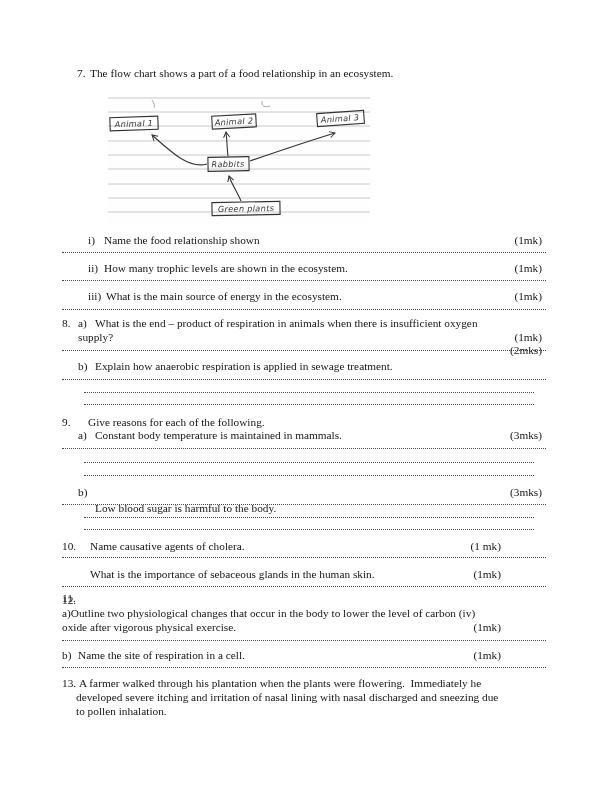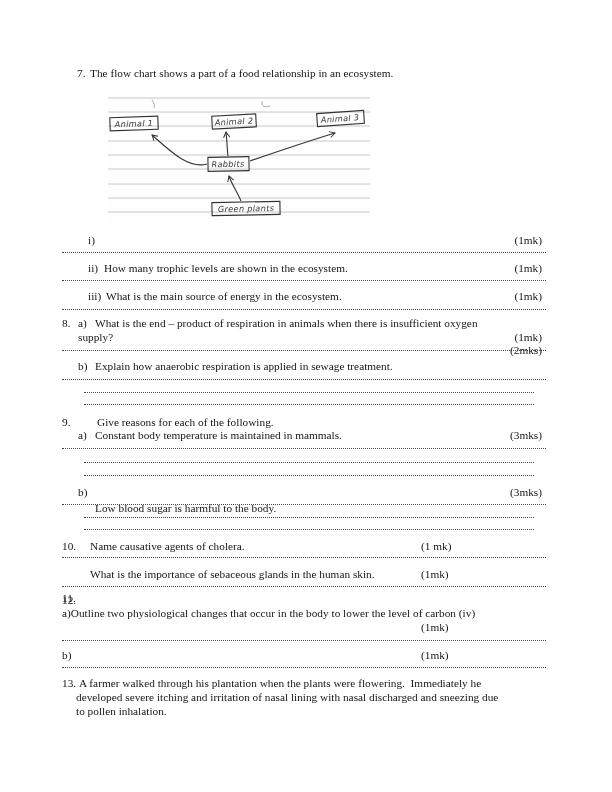--- a/index.html
+++ b/index.html
@@ -23,20 +23,21 @@
   }
   .mkA {  
     position: absolute;
     width: 88px; left: 454px;
     text-align: right;
     font-size: 11.3px; line-height: 13px; color: #151515;
   }
   .mkB {  
     position: absolute;
     width: 80px; left: 421px;
+    text-align: right;
     font-size: 11.3px; line-height: 13px; color: #151515;
   }
   .dots {
     position: absolute;
     height: 0;
     border-bottom: 1.6px dotted #4a4a4a;
   }
   .dots.full { left: 62px;  width: 484px; }
   .dots.ind  { left: 84px;  width: 450px; }
   .diagram {
@@ -105,20 +106,21 @@
       <rect x="101" y="62" width="41" height="14" fill="none" stroke="#333333" stroke-width="1.1"></rect>
       <text class="hand" x="121" y="72" text-anchor="middle">Rabbits</text>
     </g>
     <g transform="rotate(-1 139 113)">
       <rect x="105" y="107" width="68" height="13" fill="none" stroke="#333333" stroke-width="1.1"></rect>
       <text class="hand" x="139" y="116.5" text-anchor="middle">Green plants</text>
     </g>
   </svg>
 
   <div class="t" style="left:88px;  top:234px">i)</div>
+  <div class="t" style="left:104px; top:234px">Name the food relationship shown</div>
   <div class="mkA" style="top:234px">(1mk)</div>
   <div class="dots full" style="top:252px"></div>
 
   <div class="t" style="left:88px;  top:262px">ii)</div>
   <div class="t" style="left:104px; top:262px">How many trophic levels are shown in the ecosystem.</div>
   <div class="mkA" style="top:262px">(1mk)</div>
   <div class="dots full" style="top:280px"></div>
 
   <div class="t" style="left:88px;  top:290px">iii)</div>
   <div class="t" style="left:106px; top:290px">What is the main source of energy in the ecosystem.</div>
@@ -133,21 +135,21 @@
   <div class="dots full" style="top:350px"></div>
 
   <div class="t" style="left:78px; top:360px">b)</div>
   <div class="t" style="left:95px; top:360px">Explain how anaerobic respiration is applied in sewage treatment.</div>
   <div class="mkA" style="top:344px">(2mks)</div>
   <div class="dots full" style="top:379px"></div>
   <div class="dots ind" style="top:392px"></div>
   <div class="dots ind" style="top:404px"></div>
 
   <div class="t" style="left:62px; top:416px">9.</div>
-  <div class="t" style="left:97px; top:416px">Give reasons for each of the following.</div>
+  <div class="t" style="left:88px; top:416px">Give reasons for each of the following.</div>
 
   <div class="t" style="left:78px; top:429px">a)</div>
   <div class="t" style="left:95px; top:429px">Constant body temperature is maintained in mammals.</div>
   <div class="mkA" style="top:429px">(3mks)</div>
   <div class="dots full" style="top:448px"></div>
   <div class="dots ind" style="top:462px"></div>
   <div class="dots ind" style="top:475px"></div>
 
   <div class="t" style="left:78px; top:486px">b)</div>
   <div class="t" style="left:95px; top:502px">Low blood sugar is harmful to the body.</div>
@@ -161,24 +163,26 @@
   <div class="mkB" style="top:540px">(1 mk)</div>
   <div class="dots full" style="top:557px"></div>
 
   <div class="t" style="left:62px; top:592px">11.</div>
   <div class="t" style="left:90px; top:568px">What is the importance of sebaceous glands in the human skin.</div>
   <div class="mkB" style="top:568px">(1mk)</div>
   <div class="dots full" style="top:586px"></div>
 
   <div class="t" style="left:62px; top:594px">12.</div>
   <div class="t" style="left:62px; top:607px">a)Outline two physiological changes that occur in the body to lower the level of carbon (iv)</div>
+  <div class="t" style="left:62px; top:621px">oxide after vigorous physical exercise.</div>
   <div class="mkB" style="top:621px">(1mk)</div>
   <div class="dots full" style="top:640px"></div>
 
   <div class="t" style="left:62px; top:649px">b)</div>
+  <div class="t" style="left:78px; top:649px">Name the site of respiration in a cell.</div>
   <div class="mkB" style="top:649px">(1mk)</div>
   <div class="dots full" style="top:667px"></div>
 
   <div class="t" style="left:62px; top:677px">13.</div>
   <div class="t" style="left:79px; top:677px">A farmer walked through his plantation when the plants were flowering.  Immediately he</div>
   <div class="t" style="left:76px; top:691px">developed severe itching and irritation of nasal lining with nasal discharged and sneezing due</div>
   <div class="t" style="left:76px; top:705px">to pollen inhalation.</div>
 
 </div>
 

